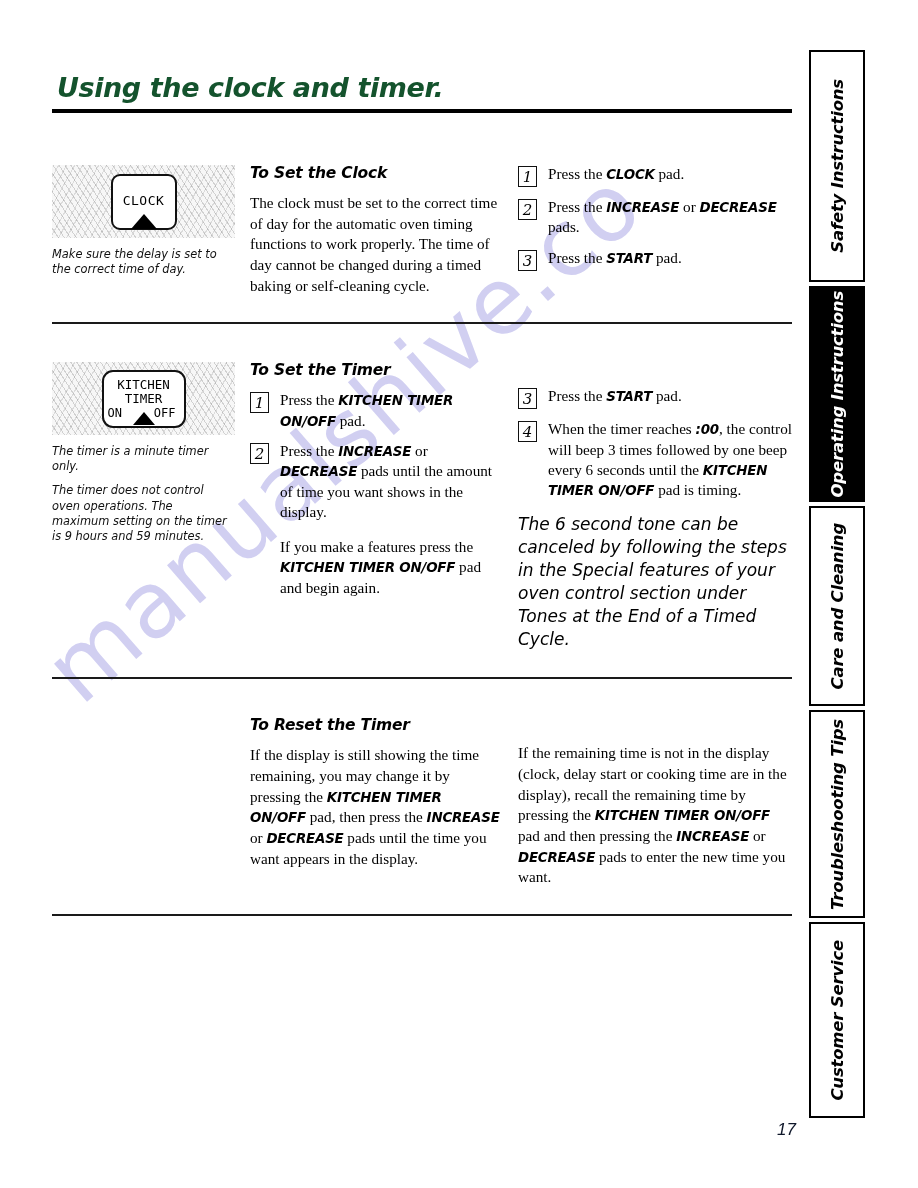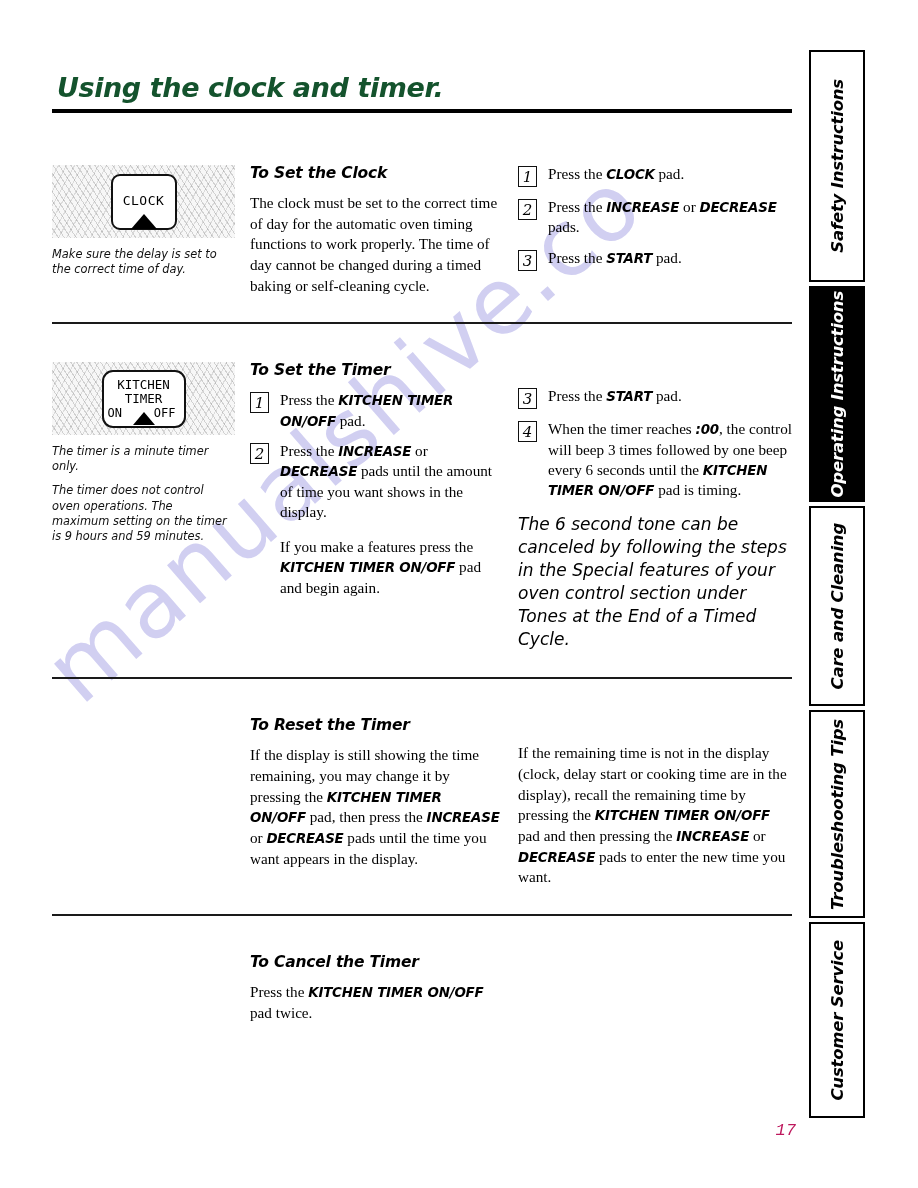--- a/index.html
+++ b/index.html
@@ -269,24 +269,24 @@
     white-space: nowrap;
     writing-mode: vertical-rl;
     transform: rotate(180deg);
   }
 
   
   #page-number {
     position: absolute;
     right: 122px;
     bottom: 48px;
-    font-family: Liberation Mono, monospace;
+    font-family: Liberation Sans, sans-serif;
     font-style: italic;
     font-size: 17px;
-    color: #be185d;
+    color: #0f172a;
     z-index: 4;
   }
 </style>
 </head>
 <body>
 
 <div id="watermark">
   <span>manualshive.co</span>
 </div>
 
@@ -410,30 +410,20 @@
       <div class="col-right">
         <div style="height:27px"></div>
         <p class="body-text"><span>If the remaining time is not in the display (clock, delay start or cooking time are in the display), recall the remaining time by pressing the </span><span class="pad-name">KITCHEN TIMER ON/OFF</span><span> pad and then pressing the </span><span class="pad-name">INCREASE</span><span> or </span><span class="pad-name">DECREASE</span><span> pads to enter the new time you want.</span></p>
       </div>
     </div>
 
     <div class="sec-pad-md"></div>
     <div class="sec-rule"></div>
     <div class="sec-pad-sm"></div>
 
-    <div class="section indented">
-      <div class="col-art"></div>
-
-      <div class="col-mid">
-        <div class="sub-head">To Cancel the Timer</div>
-        <p class="body-text"><span>Press the </span><span class="pad-name">KITCHEN TIMER ON/OFF</span><span> pad twice.</span></p>
-      </div>
-
-      <div class="col-right"></div>
-    </div>
 
   </div>
 </div>
 
 <div id="tab-rail">
   <div class="tab" style="height:232px">
     <span class="tab-label">Safety Instructions</span>
   </div>
   <div class="tab active" style="height:216px">
     <span class="tab-label">Operating Instructions</span>

